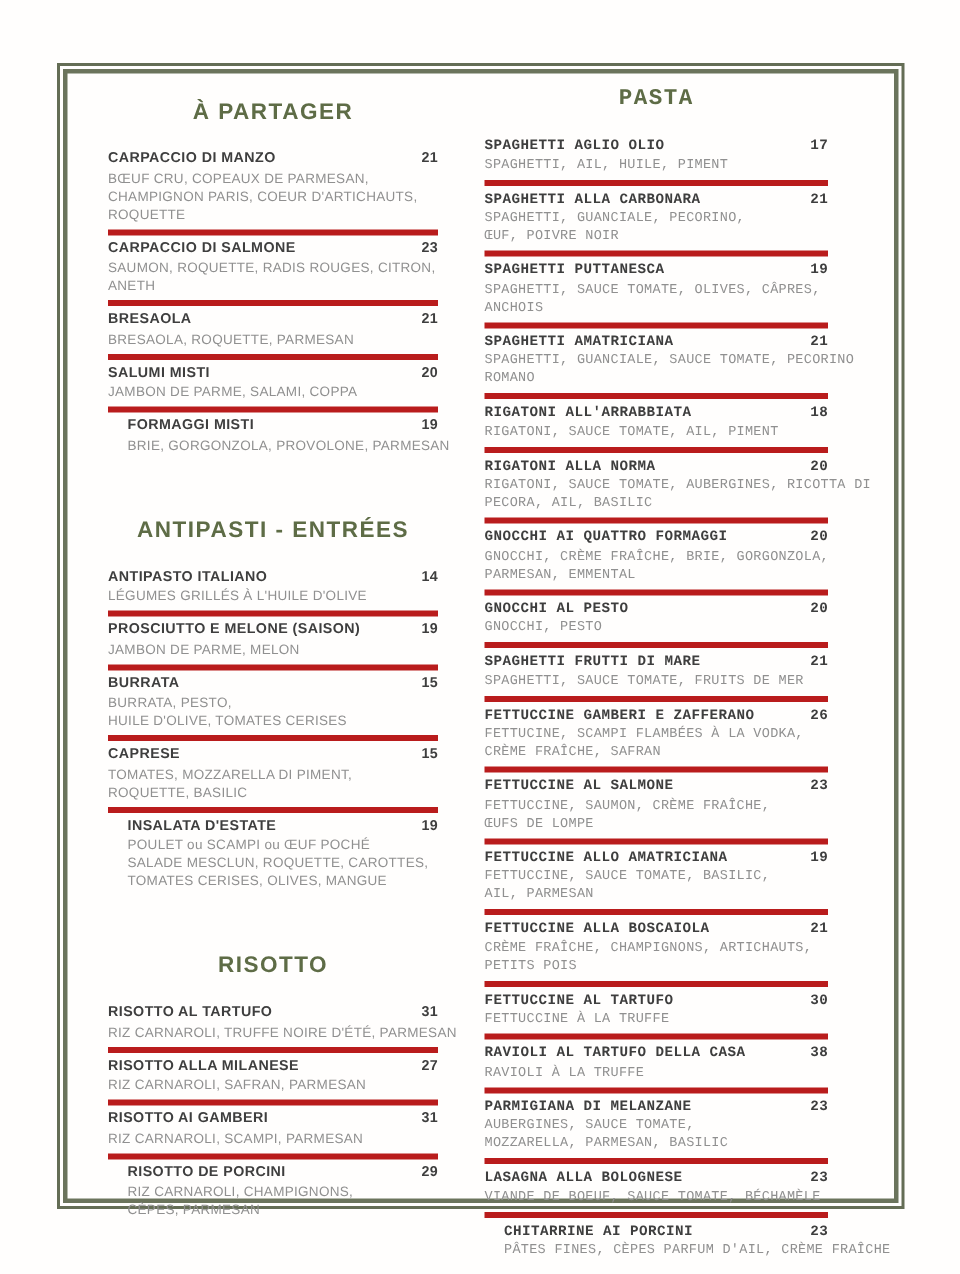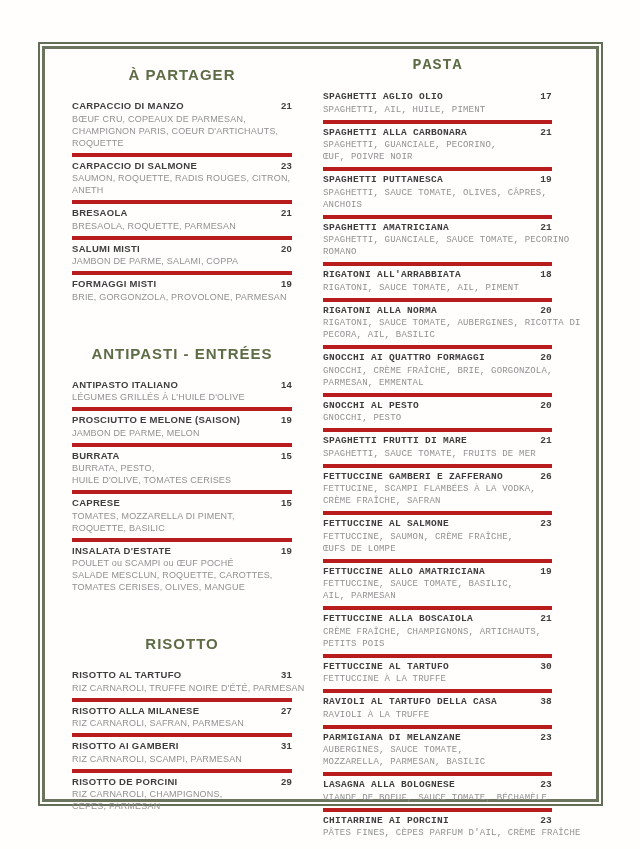--- a/index.html
+++ b/index.html
@@ -52,21 +52,21 @@
     letter-spacing: 1px;
     color: #5e6c46;
     line-height: 22px;
     margin-bottom: 11px;
     white-space: nowrap;
   }
   .item {
     padding: 3px 0 4px 0;
     border-bottom: 4px solid #b91c1c;
   }
-  .item:last-child { border-bottom: none; }
+  .item:last-child { border-bottom: none; margin-left: 13px; }
   .item-row {
     display: flex;
     justify-content: space-between;
     align-items: baseline;
     line-height: 12.5px;
   }
   .name {
     font-size: 9.5px;
     font-weight: bold;
     color: #3e3e3e;

